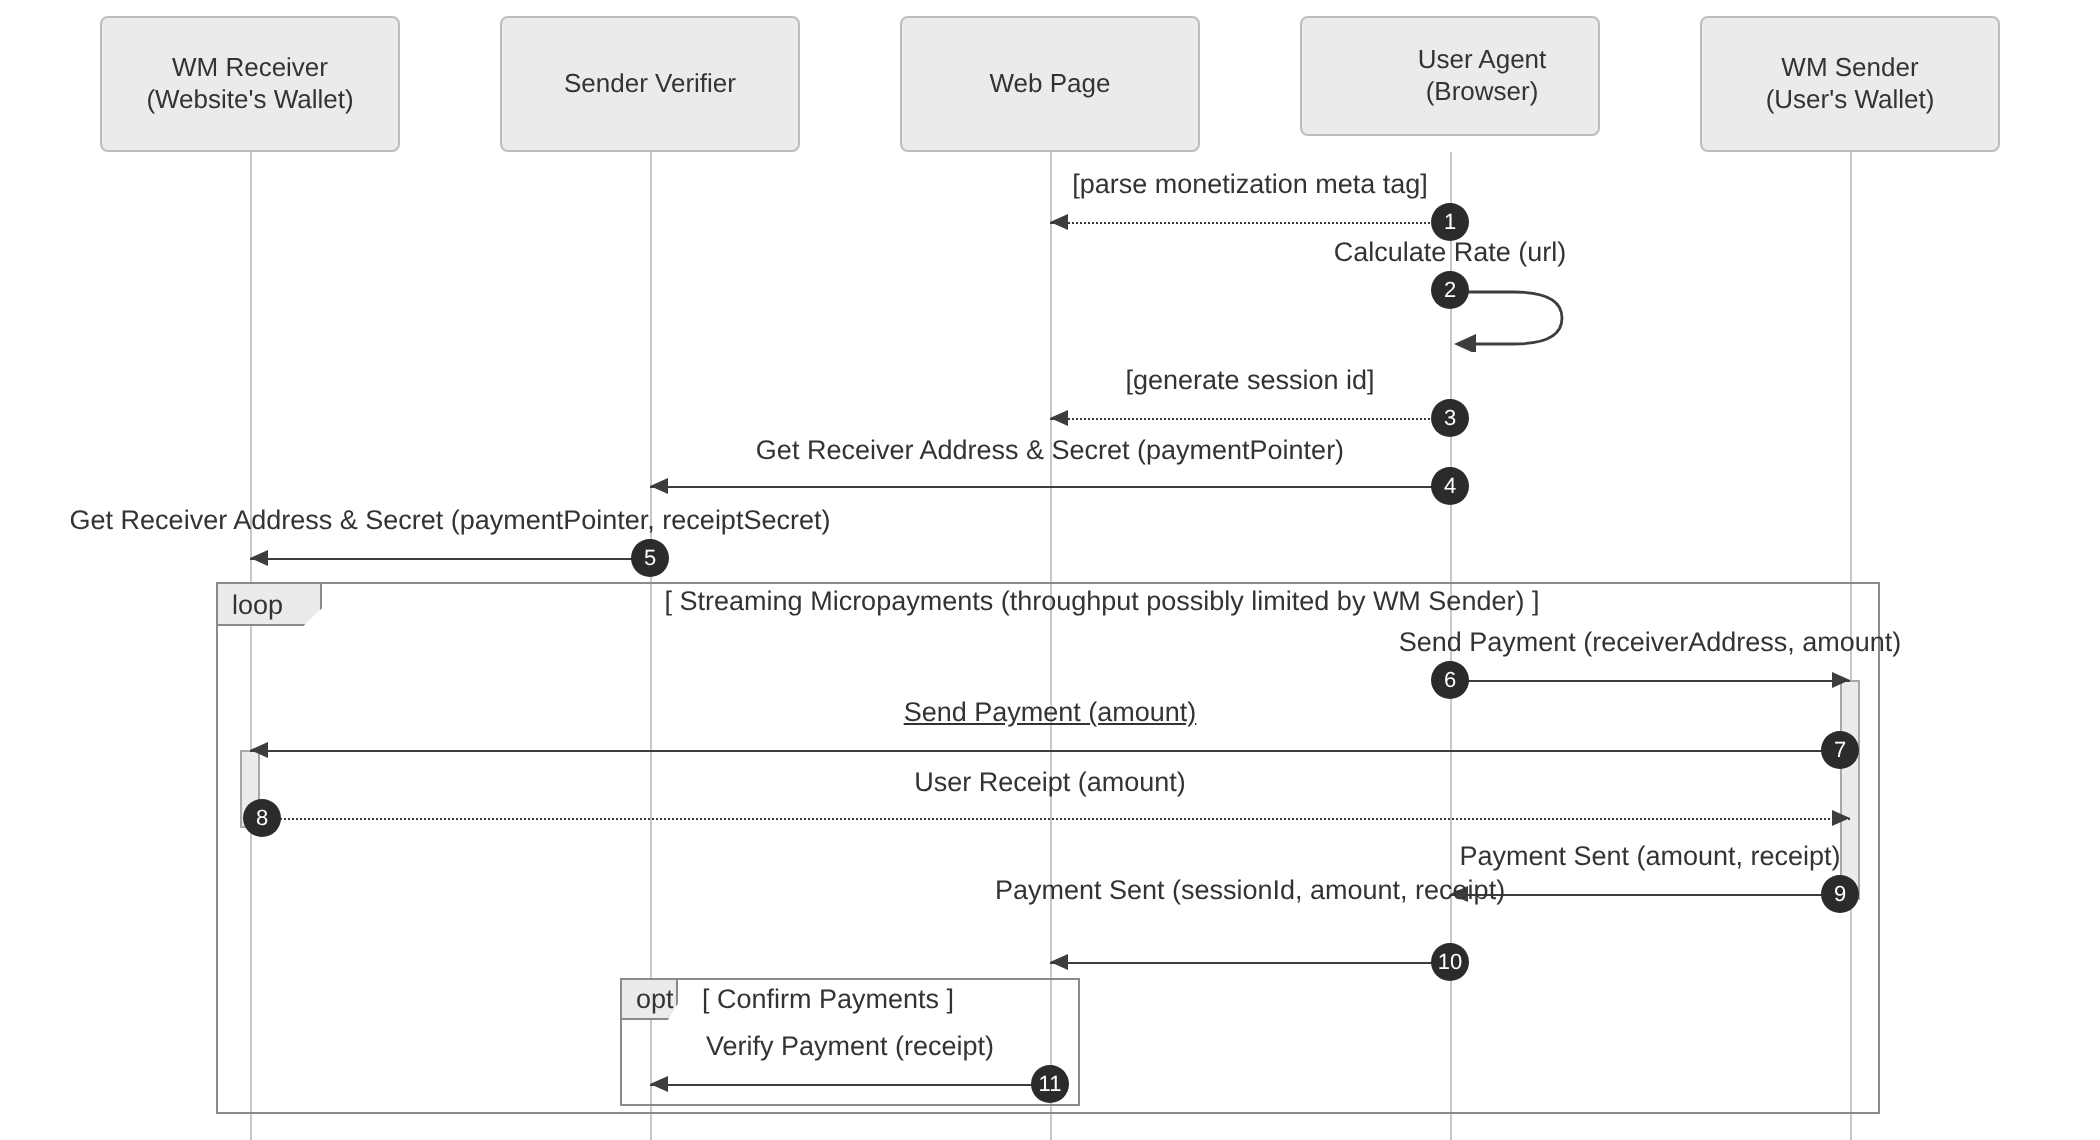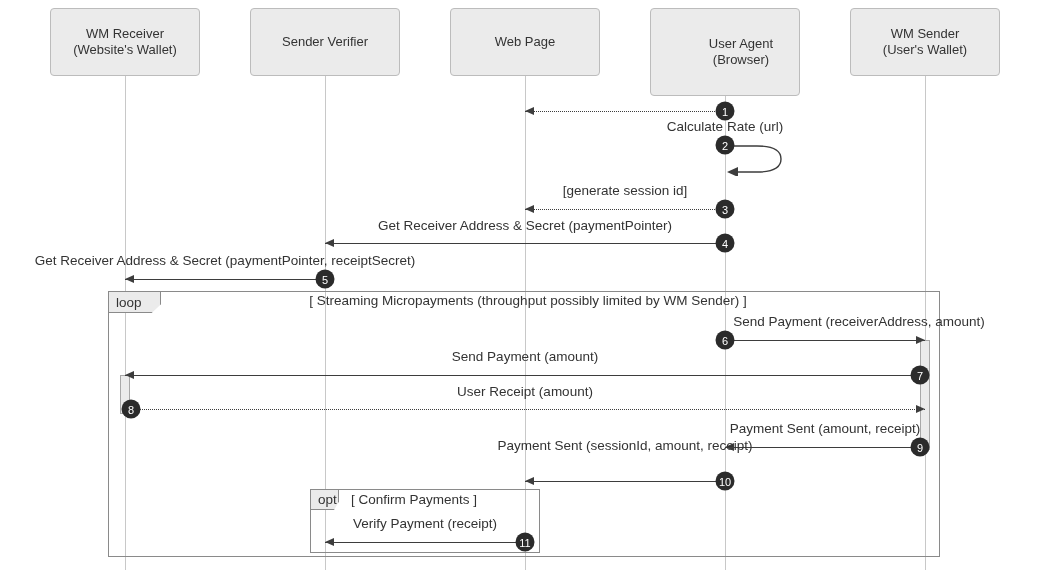--- a/index.html
+++ b/index.html
@@ -73,21 +73,21 @@
 <body>
 
 <div id="diagram">
     <div class="lifeline" style="left: 125px; top: 76px; height: 494px;"></div>
     <div class="lifeline" style="left: 325px; top: 76px; height: 494px;"></div>
     <div class="lifeline" style="left: 525px; top: 76px; height: 494px;"></div>
     <div class="lifeline" style="left: 725px; top: 76px; height: 494px;"></div>
     <div class="lifeline" style="left: 925px; top: 76px; height: 494px;"></div>
     <div class="frame" style="left: 108px; top: 291px; width: 832px; height: 266px;"></div>
     <div class="frame-tab" style="left: 109px; top: 292px; width: 52px; height: 21px;">loop</div>
-    <div class="frame-cond center" style="left: 528px; top: 293px; text-align: right;">[ Streaming Micropayments (throughput possibly limited by WM Sender) ]</div>
+    <div class="frame-cond center" style="left: 551px; top: 293px; text-align: right;">[ Streaming Micropayments (throughput possibly limited by WM Sender) ]</div>
     <div class="frame" style="left: 310px; top: 489px; width: 230px; height: 64px;"></div>
     <div class="frame-tab" style="left: 311px; top: 490px; width: 28px; height: 20px;">opt</div>
     <div class="frame-cond center" style="left: 414px; top: 492px;">[ Confirm Payments ]</div>
     <div class="activation" style="left: 920px; top: 340px; height: 110px;"></div>
     <div class="activation" style="left: 120px; top: 375px; height: 39px;"></div>
     <div class="participant-box" style="left: 50px; top: 8px; width: 150px; height: 68px;">
       <div>
         <span class="pname">WM Receiver</span>
         <span class="pname">(Website's Wallet)</span>
       </div>
@@ -95,34 +95,35 @@
     <div class="participant-box" style="left: 250px; top: 8px; width: 150px; height: 68px;">
       <div>
         <span class="pname">Sender Verifier</span>
       </div>
     </div>
     <div class="participant-box" style="left: 450px; top: 8px; width: 150px; height: 68px;">
       <div>
         <span class="pname">Web Page</span>
       </div>
     </div>
-    <div class="participant-box" style="left: 650px; top: 8px; width: 150px; height: 88px; padding-left: 32px;">
+    <div class="participant-box" style="left: 650px; top: 8px; width: 150px; height: 60px; padding-left: 32px;">
       <div>
         <span class="pname">User Agent</span>
         <span class="pname">(Browser)</span>
       </div>
     </div>
     <div class="participant-box" style="left: 850px; top: 8px; width: 150px; height: 68px;">
       <div>
         <span class="pname">WM Sender</span>
         <span class="pname">(User's Wallet)</span>
       </div>
     </div>
     <div class="msg-line dashed" style="left: 525px; top: 111px; width: 200px;"></div>
     <div class="arrowhead left" style="top: 107px; left: 525px;"></div>
+    <div class="msg-label center" style="left: 625px; top: 99px; transform: translate(-50%, -100%);">[parse monetization meta tag]</div>
     <div class="badge" style="left: 725px; top: 111px;">1</div>
     <svg class="selfloop" width="64" height="34" style="left: 725px; top: 142px;">
       <path d="M 2 4 L 32 4 Q 56 4 56 17 Q 56 30 32 30 L 12 30" fill="none" stroke="#3d3d3d" stroke-width="1.4"></path>
       <polygon points="2,30 13,25 13,35" fill="#3d3d3d"></polygon>
     </svg>
     <div class="msg-label center" style="left: 725px; top: 133px; transform: translate(-50%, -100%);">Calculate Rate (url)</div>
     <div class="badge" style="left: 725px; top: 145px;">2</div>
     <div class="msg-line dashed" style="left: 525px; top: 209px; width: 200px;"></div>
     <div class="arrowhead left" style="top: 205px; left: 525px;"></div>
     <div class="msg-label center" style="left: 625px; top: 197px; transform: translate(-50%, -100%);">[generate session id]</div>
@@ -130,25 +131,25 @@
     <div class="msg-line solid" style="left: 325px; top: 243px; width: 400px;"></div>
     <div class="arrowhead left" style="top: 239px; left: 325px;"></div>
     <div class="msg-label center" style="left: 525px; top: 232px; transform: translate(-50%, -100%);">Get Receiver Address &amp; Secret (paymentPointer)</div>
     <div class="badge" style="left: 725px; top: 243px;">4</div>
     <div class="msg-line solid" style="left: 125px; top: 279px; width: 200px;"></div>
     <div class="arrowhead left" style="top: 275px; left: 125px;"></div>
     <div class="msg-label center" style="left: 225px; top: 267px; transform: translate(-50%, -100%);">Get Receiver Address &amp; Secret (paymentPointer, receiptSecret)</div>
     <div class="badge" style="left: 325px; top: 279px;">5</div>
     <div class="msg-line solid" style="left: 725px; top: 340px; width: 200px;"></div>
     <div class="arrowhead right" style="top: 336px; left: 916px;"></div>
-    <div class="msg-label center" style="left: 859px; top: 328px; transform: translate(-50%, -100%);">Send Payment (receiverAddress, amount)</div>
+    <div class="msg-label center" style="left: 825px; top: 328px; transform: translate(-50%, -100%);">Send Payment (receiverAddress, amount)</div>
     <div class="badge" style="left: 725px; top: 340px;">6</div>
     <div class="msg-line solid" style="left: 125px; top: 375px; width: 800px;"></div>
     <div class="arrowhead left" style="top: 371px; left: 125px;"></div>
-    <div class="msg-label center" style="left: 525px; top: 363px; transform: translate(-50%, -100%);">Send Payment (amount)</div>
+    <div class="msg-label center" style="left: 525px; top: 363px; transform: translate(-50%, -100%); text-decoration: underline;">Send Payment (amount)</div>
     <div class="badge" style="left: 920px; top: 375px;">7</div>
     <div class="msg-line dashed" style="left: 130px; top: 409px; width: 795px;"></div>
     <div class="arrowhead right" style="top: 405px; left: 916px;"></div>
     <div class="msg-label center" style="left: 525px; top: 398px; transform: translate(-50%, -100%);">User Receipt (amount)</div>
     <div class="badge" style="left: 131px; top: 409px;">8</div>
     <div class="msg-line solid" style="left: 725px; top: 447px; width: 200px;"></div>
     <div class="arrowhead left" style="top: 443px; left: 725px;"></div>
     <div class="msg-label center" style="left: 825px; top: 435px; transform: translate(-50%, -100%);">Payment Sent (amount, receipt)</div>
     <div class="badge" style="left: 920px; top: 447px;">9</div>
     <div class="msg-line solid" style="left: 525px; top: 481px; width: 200px;"></div>

